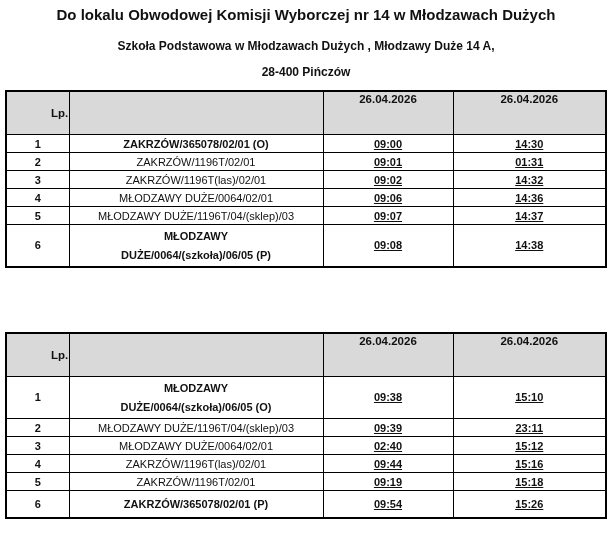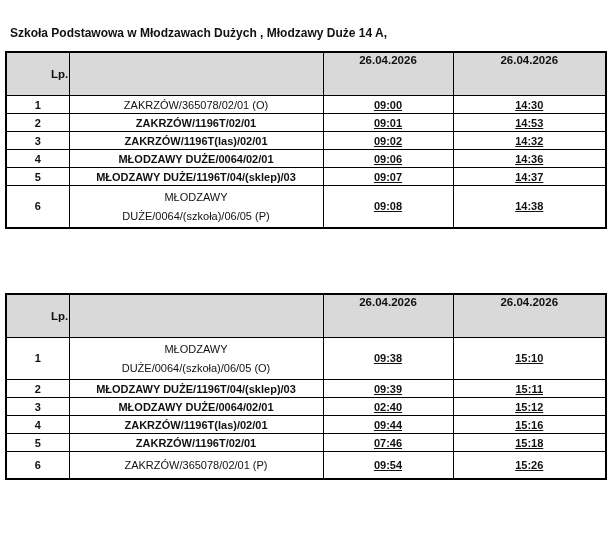--- a/index.html
+++ b/index.html
@@ -19,23 +19,23 @@
   }
   .doc-title {
     margin: 0;
     padding-top: 6px;
     text-align: center;
     font-size: 15px;
     font-weight: bold;
     letter-spacing: 0px;
   }
   .doc-subtitle {
-    margin: 10px;
+    margin: 0;
     padding-top: 16px;
-    text-align: left;
+    text-align: center;
     font-size: 12px;
     font-weight: bold;
   }
   .doc-address {
     margin: 0;
     padding-top: 12px;
     text-align: center;
     font-size: 12px;
     font-weight: bold;
   }
@@ -68,31 +68,33 @@
   th.th-date { vertical-align: top; }
   table.timetable td {
     font-size: 11px;
     line-height: 14px;
     text-align: center;
     vertical-align: middle;
     padding: 1.5px 4px;
   }
   td.cell-lp { font-weight: bold; }
   td.cell-time1, td.cell-time2 { font-weight: bold; text-decoration: underline; }
-  td.cell-route { white-space: pre-line; font-weight: bold; }
-  tr.bold-row td.cell-route { font-weight: normal; }
+  td.cell-route { white-space: pre-line; }
+  tr.bold-row td.cell-route { font-weight: bold; }
   tr.two-line td { line-height: 19px; }
   tbody tr:last-child:not(.two-line) td { padding-top: 6px; padding-bottom: 6px; }
 </style>
 </head>
 <body>
 
 <div class="page">
 
+  <p class="doc-title">Do lokalu Obwodowej Komisji Wyborczej nr 14 w Młodzawach Dużych</p>
   <p class="doc-subtitle">Szkoła Podstawowa w Młodzawach Dużych , Młodzawy Duże 14 A,</p>
+  <p class="doc-address">28-400 Pińczów</p>
 
   <table class="timetable first">
     <colgroup>
       <col class="col-lp">
         <col class="col-route">
         <col class="col-time1">
         <col class="col-time2">
     </colgroup>
     <thead>
       <tr>
@@ -106,21 +108,21 @@
         <tr class="bold-row">
           <td class="cell-lp">1</td>
           <td class="cell-route">ZAKRZÓW/365078/02/01 (O)</td>
           <td class="cell-time1">09:00</td>
           <td class="cell-time2">14:30</td>
         </tr>
         <tr>
           <td class="cell-lp">2</td>
           <td class="cell-route">ZAKRZÓW/1196T/02/01</td>
           <td class="cell-time1">09:01</td>
-          <td class="cell-time2">14:53</td>
+          <td class="cell-time2">01:31</td>
         </tr>
         <tr>
           <td class="cell-lp">3</td>
           <td class="cell-route">ZAKRZÓW/1196T(las)/02/01</td>
           <td class="cell-time1">09:02</td>
           <td class="cell-time2">14:32</td>
         </tr>
         <tr>
           <td class="cell-lp">4</td>
           <td class="cell-route">MŁODZAWY DUŻE/0064/02/01</td>
@@ -163,38 +165,38 @@
           <td class="cell-lp">1</td>
           <td class="cell-route">MŁODZAWY
 DUŻE/0064/(szkoła)/06/05 (O)</td>
           <td class="cell-time1">09:38</td>
           <td class="cell-time2">15:10</td>
         </tr>
         <tr>
           <td class="cell-lp">2</td>
           <td class="cell-route">MŁODZAWY DUŻE/1196T/04/(sklep)/03</td>
           <td class="cell-time1">09:39</td>
-          <td class="cell-time2">15:11</td>
+          <td class="cell-time2">23:11</td>
         </tr>
         <tr>
           <td class="cell-lp">3</td>
           <td class="cell-route">MŁODZAWY DUŻE/0064/02/01</td>
           <td class="cell-time1">02:40</td>
           <td class="cell-time2">15:12</td>
         </tr>
         <tr>
           <td class="cell-lp">4</td>
           <td class="cell-route">ZAKRZÓW/1196T(las)/02/01</td>
           <td class="cell-time1">09:44</td>
           <td class="cell-time2">15:16</td>
         </tr>
         <tr>
           <td class="cell-lp">5</td>
           <td class="cell-route">ZAKRZÓW/1196T/02/01</td>
-          <td class="cell-time1">07:46</td>
+          <td class="cell-time1">09:19</td>
           <td class="cell-time2">15:18</td>
         </tr>
         <tr class="bold-row">
           <td class="cell-lp">6</td>
           <td class="cell-route">ZAKRZÓW/365078/02/01 (P)</td>
           <td class="cell-time1">09:54</td>
           <td class="cell-time2">15:26</td>
         </tr>
       </tbody>
   </table>

